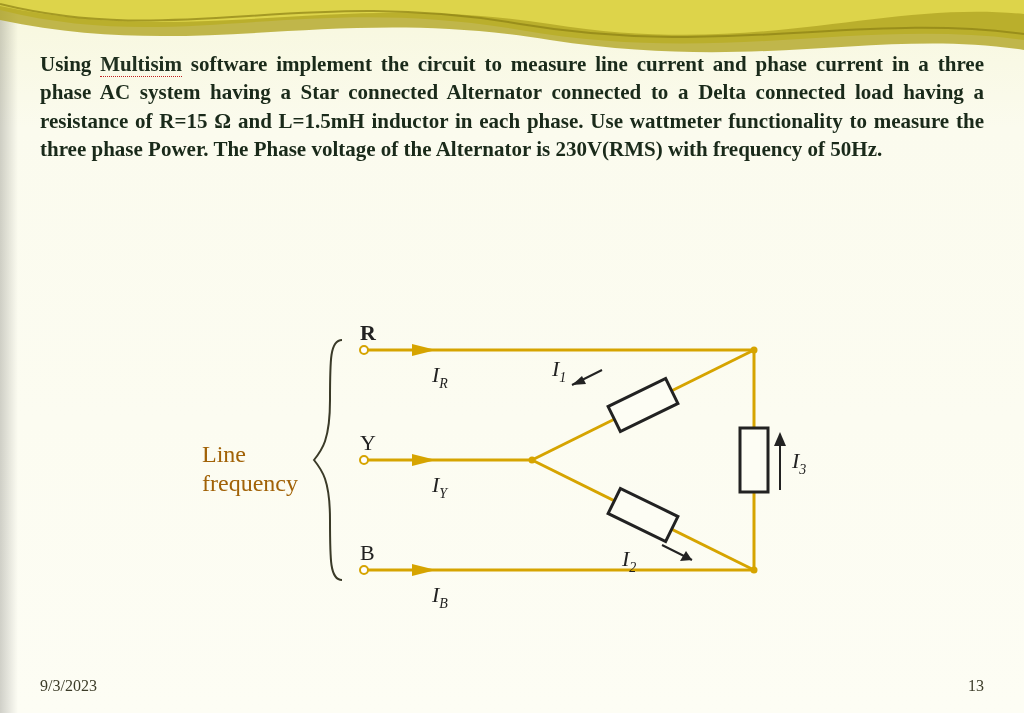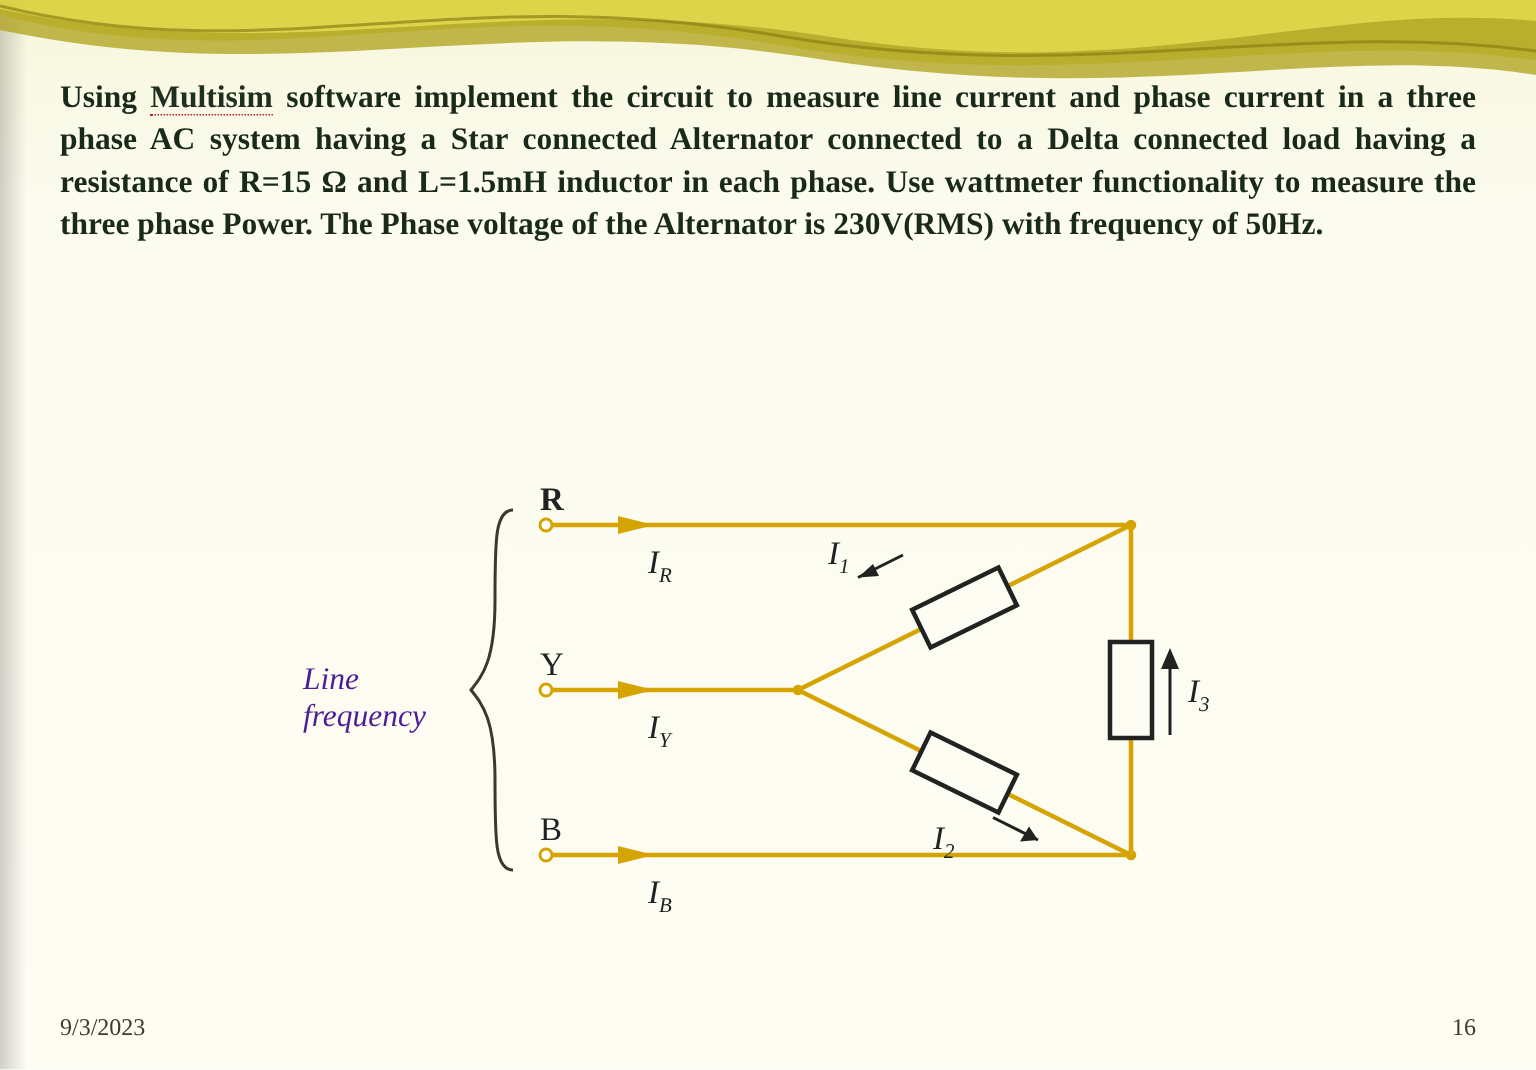--- a/index.html
+++ b/index.html
@@ -4,21 +4,21 @@
 <style>
   html,body{margin:0;padding:0;width:1024px;height:713px;overflow:hidden;font-family:Georgia,'Times New Roman',serif;}
   body{background:linear-gradient(180deg,#f7f7dd 0%,#fbfbee 18%,#fdfdf4 100%);position:relative;}
   .wave{position:absolute;top:0;left:0;right:0;height:64px;pointer-events:none;}
   .wave svg{display:block;width:100%;height:100%;}
   .content{position:absolute;top:50px;left:40px;right:40px;}
   .prompt{font-size:21px;font-weight:bold;color:#1a2a1a;line-height:1.35;text-align:justify;}
   .prompt .multisim{color:#203020;border-bottom:1px dotted #c02020;}
   .figure{position:absolute;top:270px;left:0;right:0;height:350px;}
   .figure-inner{position:relative;margin:0 auto;width:620px;height:340px;}
-  .line-label{position:absolute;left:0;top:120px;font-size:21px;color:#4c1d95;line-height:1.2;font-style:italic;}
+  .line-label{position:absolute;left:0;top:120px;font-size:24px;color:#a16207;line-height:1.2;}
   .date{position:absolute;bottom:18px;left:40px;font-size:16px;color:#3c3c28;margin-top:17px;}
   .page-num{position:absolute;bottom:18px;right:40px;font-size:16px;color:#3c3c28;}
   .edge-shadow{position:absolute;top:0;bottom:0;left:0;width:18px;background:linear-gradient(90deg,rgba(0,0,0,0.18),rgba(0,0,0,0));pointer-events:none;}
 </style>
 </head>
 <body>
 
 <div class="edge-shadow"></div>
 
 <div class="wave">
@@ -99,13 +99,13 @@
 
         <text x="350" y="56" font-family="Georgia" font-style="italic" font-size="22" fill="#222">I<tspan font-size="14" dy="6">1</tspan></text>
         <text x="420" y="246" font-family="Georgia" font-style="italic" font-size="22" fill="#222">I<tspan font-size="14" dy="6">2</tspan></text>
         <text x="590" y="148" font-family="Georgia" font-style="italic" font-size="22" fill="#222">I<tspan font-size="14" dy="6">3</tspan></text>
       </svg>
     </div>
   </div>
 </div>
 
 <div class="date">9/3/2023</div>
-<div class="page-num">16</div>
+<div class="page-num">13</div>
 
 </body></html>

